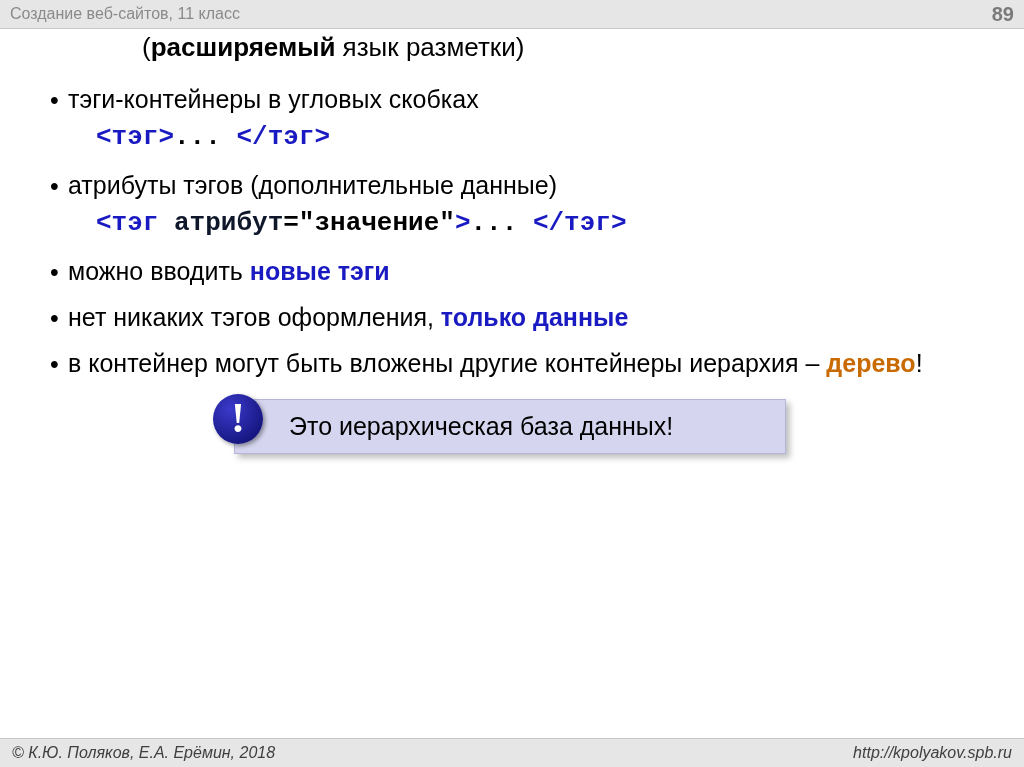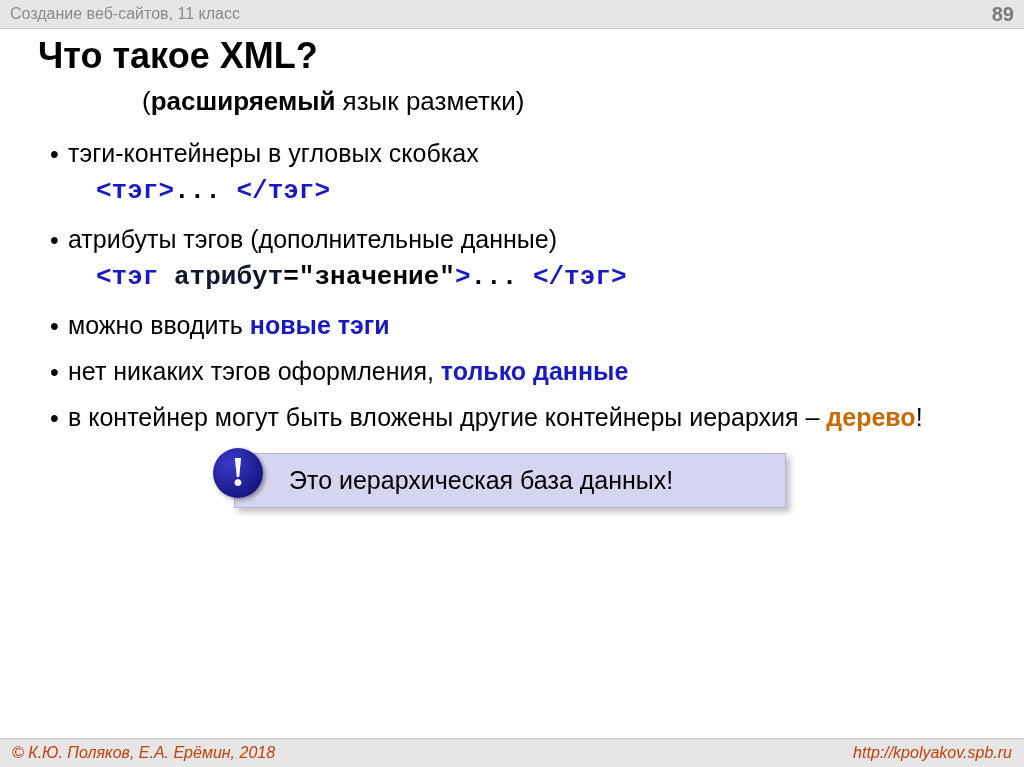--- a/index.html
+++ b/index.html
@@ -117,36 +117,35 @@
     left: 0;
     right: 0;
     height: 28px;
     background: #e6e6e6;
     border-top: 1px solid #c8c8c8;
     display: flex;
     justify-content: space-between;
     align-items: center;
     font-size: 16px;
     padding: 0 12px;
-    color: #c2410c;
+    color: #404040;
     font-style: italic;
   }
   .footer .right { font-style: italic; }
 </style>
 </head>
 <body>
 
 <div class="slide">
 
   <div class="topbar">
     <span>Создание веб-сайтов, 11 класс</span>
     <span class="num">89</span>
   </div>
 
-  <div class="title">Что такое XML?</div>
 
   <div class="content">
 
     <div class="def2 ital">
       <span>(</span><span class="bold">расширяемый</span><span> язык разметки)</span>
     </div>
 
     <ul class="bullets">
       <li>
         <span>тэги-контейнеры в угловых скобках</span>

